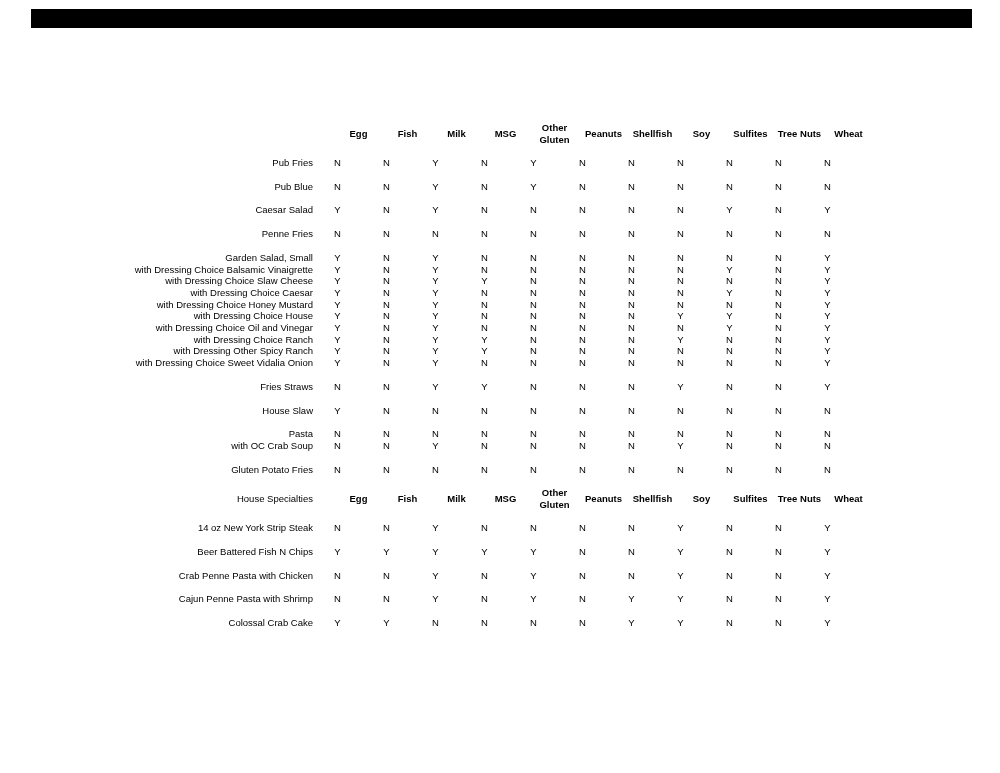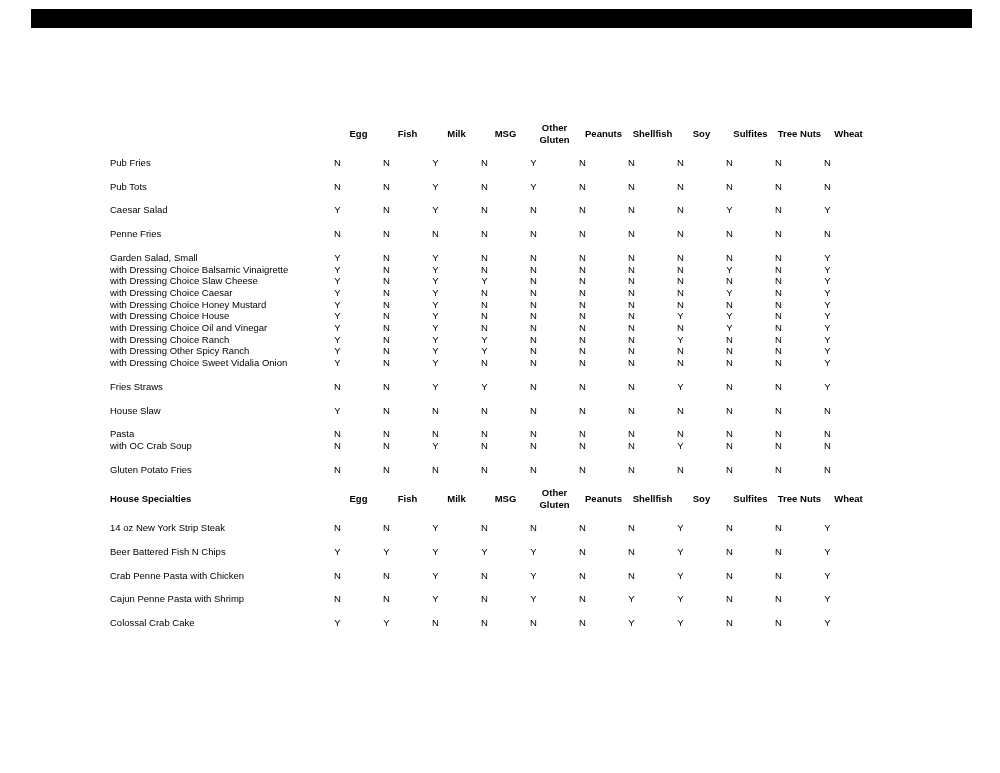--- a/index.html
+++ b/index.html
@@ -45,24 +45,24 @@
     margin-bottom: 12px;
   }
   .col-header {
     text-align: center;
     white-space: pre-line;
     line-height: 11.5px;
     transform: translateX(21px);
   }
   .section-title {
     text-align: center;
-    font-weight: bold;
+    font-weight: normal;
   }
   .group { margin-bottom: 12px; }
-  .name-cell { text-align: left; white-space: nowrap; padding-left: 40px; }
+  .name-cell { text-align: right; white-space: nowrap; padding-left: 40px; }
   .value-cell { text-align: center; }
 </style>
 </head>
 <body>
 
 <div class="page">
   <div class="top-banner"></div>
   <div class="table-area" id="table-area">
       <div class="row header-row">
         <div class="cell name-cell section-title"></div>
@@ -90,21 +90,21 @@
           <div class="cell value-cell">N</div>
           <div class="cell value-cell">N</div>
           <div class="cell value-cell">N</div>
           <div class="cell value-cell">N</div>
           <div class="cell value-cell">N</div>
           <div class="cell value-cell">N</div>
         </div>
       </div>
       <div class="group">
         <div class="row">
-          <div class="cell name-cell">Pub Tots</div>
+          <div class="cell name-cell">Pub Blue</div>
           <div class="cell value-cell">N</div>
           <div class="cell value-cell">N</div>
           <div class="cell value-cell">Y</div>
           <div class="cell value-cell">N</div>
           <div class="cell value-cell">Y</div>
           <div class="cell value-cell">N</div>
           <div class="cell value-cell">N</div>
           <div class="cell value-cell">N</div>
           <div class="cell value-cell">N</div>
           <div class="cell value-cell">N</div>

